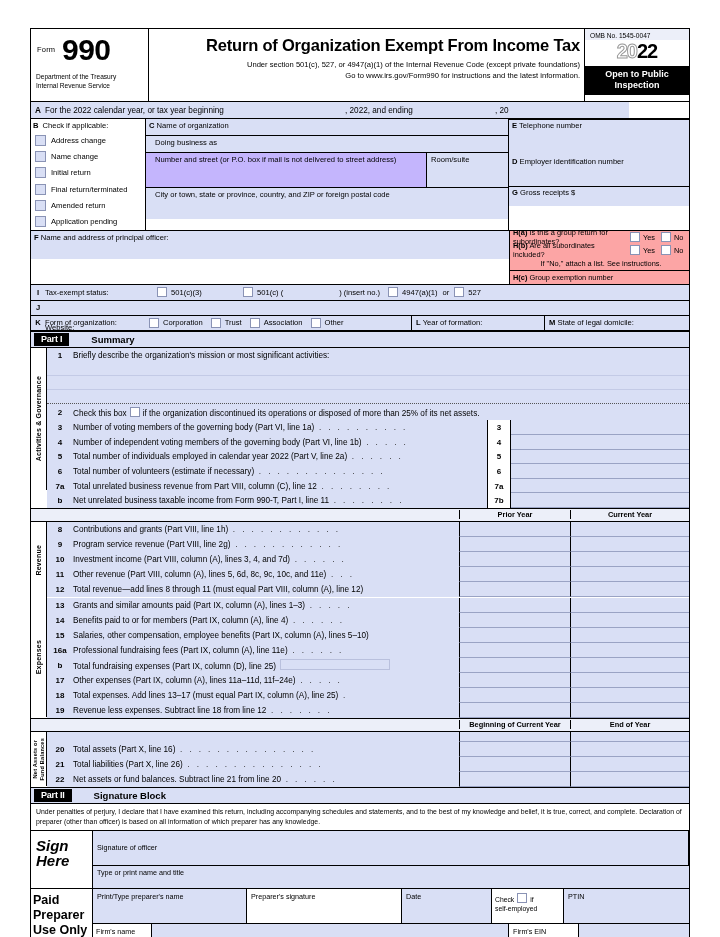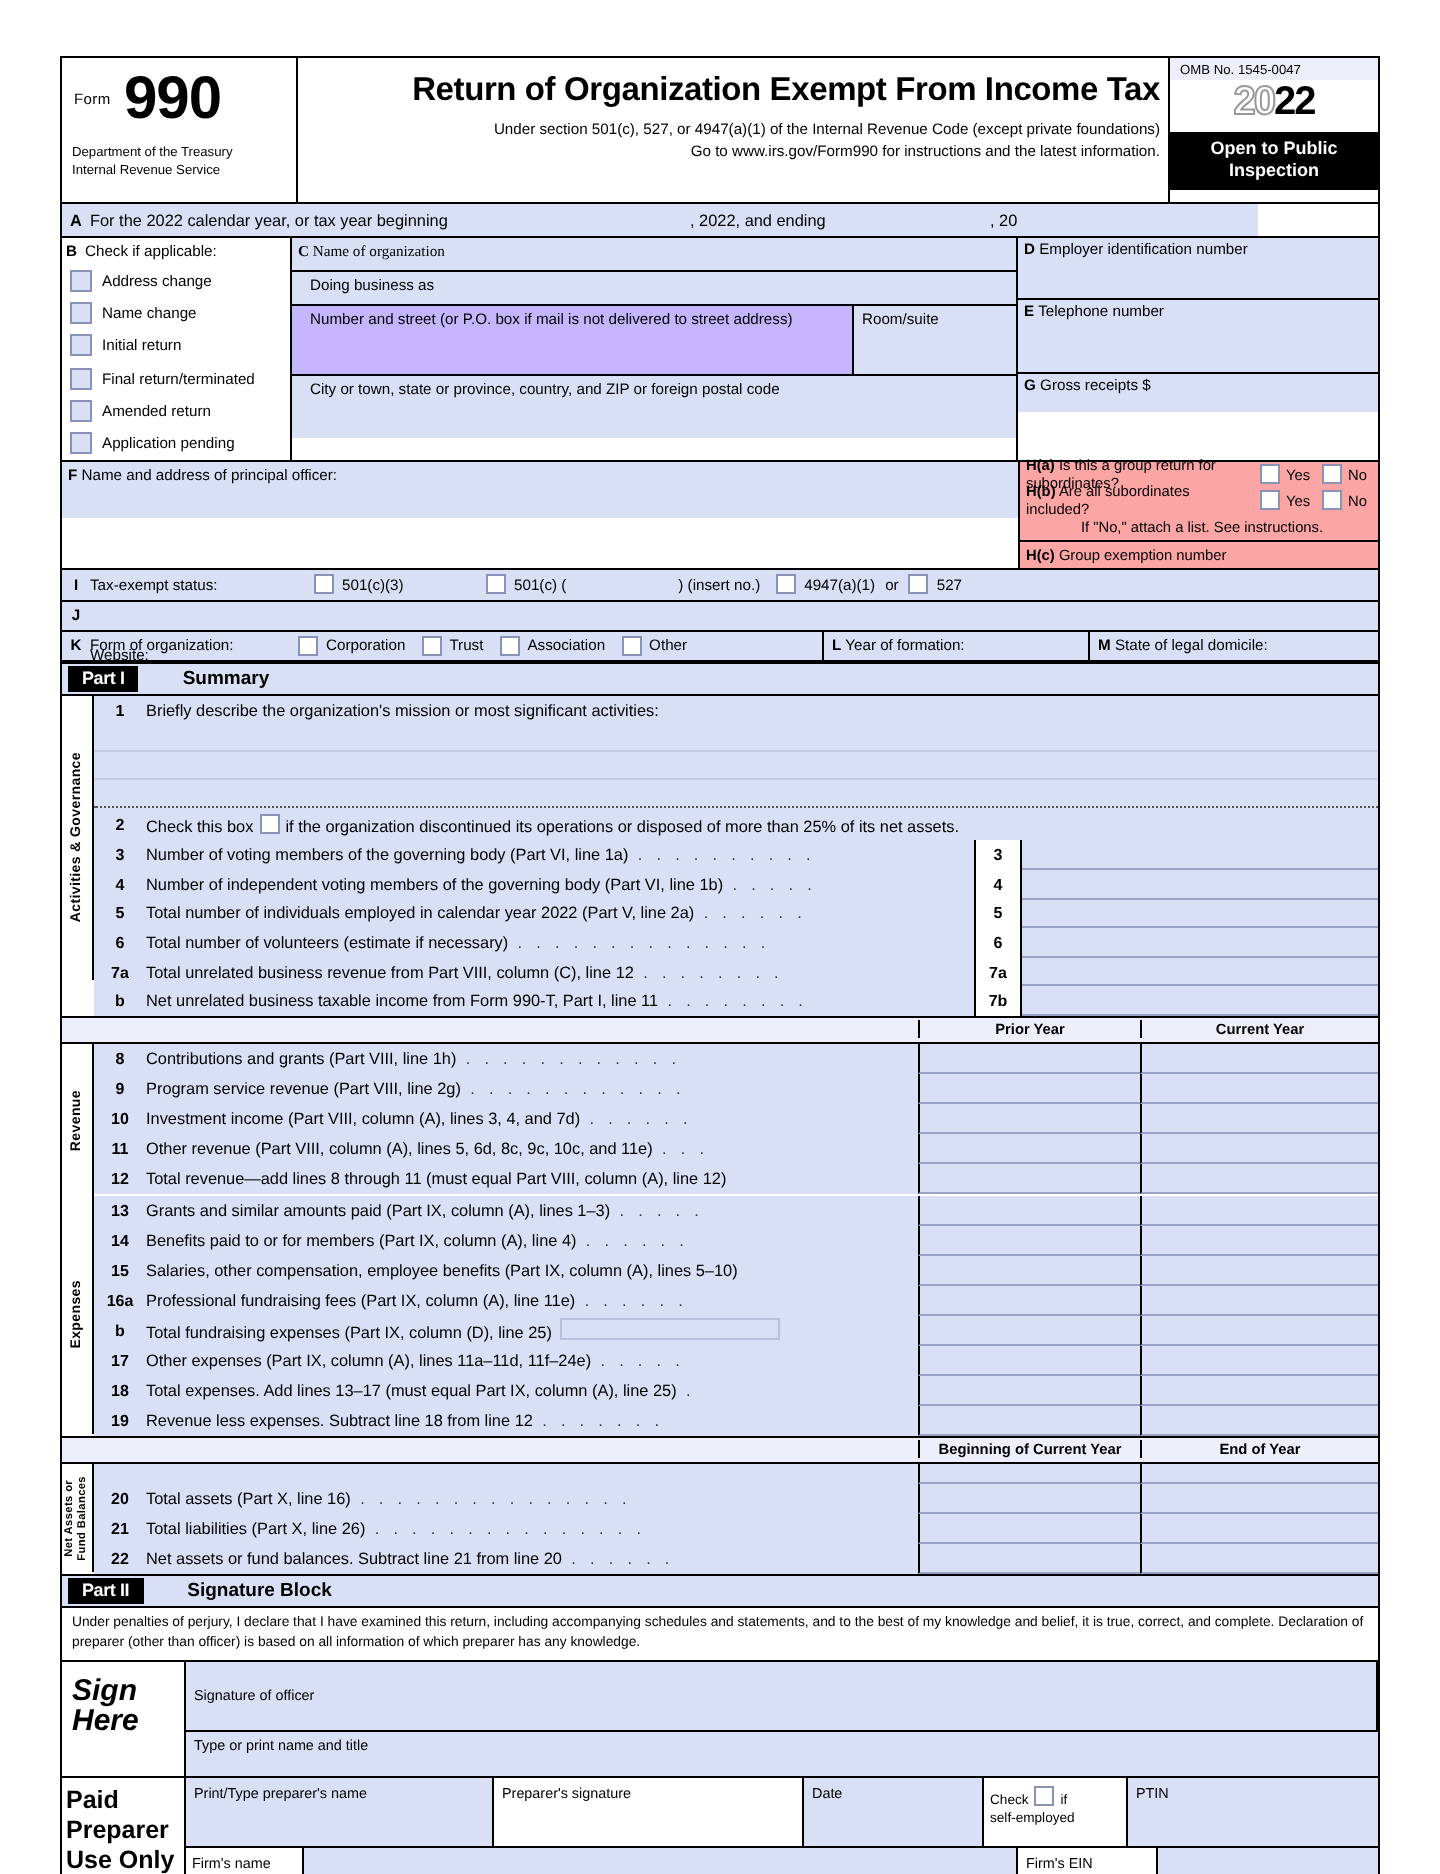--- a/index.html
+++ b/index.html
@@ -58,21 +58,21 @@
 
   
   .idblock{display:flex;border-bottom:1.6px solid #000;}
   .colB{width:114px;box-sizing:border-box;font-size:7.6px;background:#fff;}
   .colB .hdr{font-size:7.6px;padding:2px 0 2px 2px;}
   .colB .hdr b{font-weight:bold;margin-right:4px;}
   .cbrow{display:flex;align-items:center;height:16.3px;padding-left:4px;}
   .cbox{width:9px;height:9px;border:1px solid #8a93b5;background:#d9dff5;margin-right:5px;flex:none;}
   .colC{flex:1;box-sizing:border-box;border-left:1.6px solid #000;border-right:1.6px solid #000;}
   .cline{font-size:7.6px;box-sizing:border-box;}
-  .c-name{height:16px;background:#d9dff5;padding:2px 0 0 3px;font-family:Liberation Serif, serif;}
+  .c-name{height:16px;background:#d9dff5;padding:2px 0 0 3px;}
   .c-dba{height:17px;background:#d9dff5;padding:2px 0 0 9px;border-top:1px solid #000;}
   .c-addr{display:flex;border-top:1px solid #000;height:34px;}
   .c-addr .street{flex:1;background:#c4b5fd;padding:2px 0 0 9px;}
   .c-addr .suite{width:82px;background:#d9dff5;padding:2px 0 0 4px;border-left:1px solid #000;}
   .c-city{height:32px;background:#d9dff5;padding:2px 0 0 9px;border-top:1px solid #000;}
   .colD{width:180px;box-sizing:border-box;font-size:7.6px;}
   .dcell{box-sizing:border-box;padding:1px 0 0 3px;background:#d9dff5;}
   .dcell b{font-weight:bold;}
 
   
@@ -254,27 +254,27 @@
         <div class="cline suite">
           <span>Room/suite</span>
         </div>
       </div>
       <div class="cline c-city">
         <span>City or town, state or province, country, and ZIP or foreign postal code</span>
       </div>
     </div>
 
     <div class="colD">
+      <div class="dcell bt" style="height:37px;">
+        <b>E</b>
+        <span>Telephone number</span>
+      </div>
       <div class="dcell" style="height:30px;">
         <b>D</b>
         <span>Employer identification number</span>
-      </div>
-      <div class="dcell bt" style="height:37px;">
-        <b>E</b>
-        <span>Telephone number</span>
       </div>
       <div class="dcell bt" style="height:20px;">
         <b>G</b>
         <span>Gross receipts $</span>
       </div>
     </div>
   </div>
 
   <div class="rowF">
     <div style="flex:1;">

